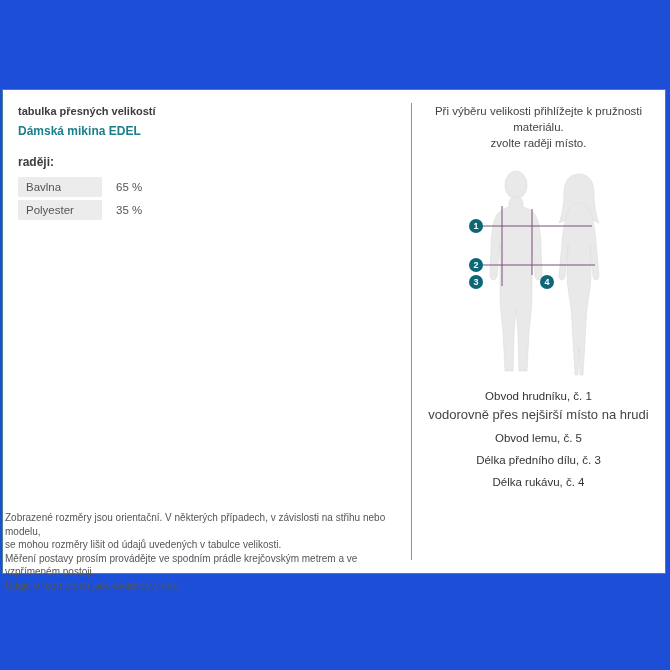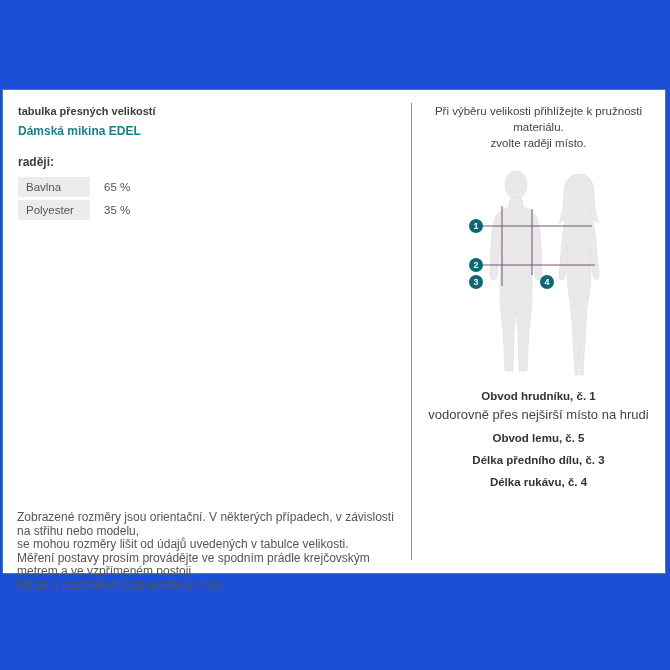--- a/index.html
+++ b/index.html
@@ -14,32 +14,32 @@
   .divider   { position:absolute; left:408px; top:13px; bottom:13px; width:1px;
                background:#6fa0a7; }
   .right-col { position:absolute; left:409px; right:0; top:0; bottom:0; }
 
   
   .eyebrow     { margin:15px 0 0 15px; font-size:11px; font-weight:bold; color:#3c3c3c; }
   .page-title  { margin:7px 0 0 15px; font-size:12px; font-weight:bold; color:#1b7e8a; }
   .comp-label  { margin:17px 0 0 15px; font-size:12px; font-weight:bold; color:#3c3c3c; }
   .comp-table  { margin:8px 0 0 15px; }
   .comp-row    { display:flex; align-items:center; margin-bottom:3px; }
-  .comp-cell   { width:72px; padding:4px 0 4px 8px; background:#ececec;
+  .comp-cell   { width:84px; padding:4px 0 4px 8px; background:#ececec;
                  font-size:11.5px; color:#555; }
   .comp-value  { padding-left:14px; font-size:11.5px; color:#555; }
-  .notes       { position:absolute; left:14px; top:421px; right:10px;
-                 font-size:12px; line-height:13.5px; color:#555; }
+  .notes       { position:absolute; left:2px; top:421px; right:10px;
+                 font-size:10px; line-height:13.5px; color:#555; }
 
   
   .advice   { margin-top:13px; text-align:center; font-size:11.5px;
               line-height:16.2px; color:#444; }
   .diagram  { position:absolute; left:39px; top:74px; }
   .measures { position:absolute; left:0; right:0; top:300px; text-align:center; }
-  .m-label  { margin-top:10px; font-size:11.5px; font-weight:bold; color:#333; }
+  .m-label  { margin-top:10px; font-size:11.5px; font-weight:normal; color:#333; }
   .m-label:first-child { margin-top:0; }
   .m-desc   { margin-top:5px; font-size:13px; color:#444; }
 
   .badge-num { fill:#fff; font-size:9px; font-weight:bold;
                font-family:"Liberation Sans", sans-serif; }
 </style>
 </head>
 <body>
 
 <div class="canvas">

